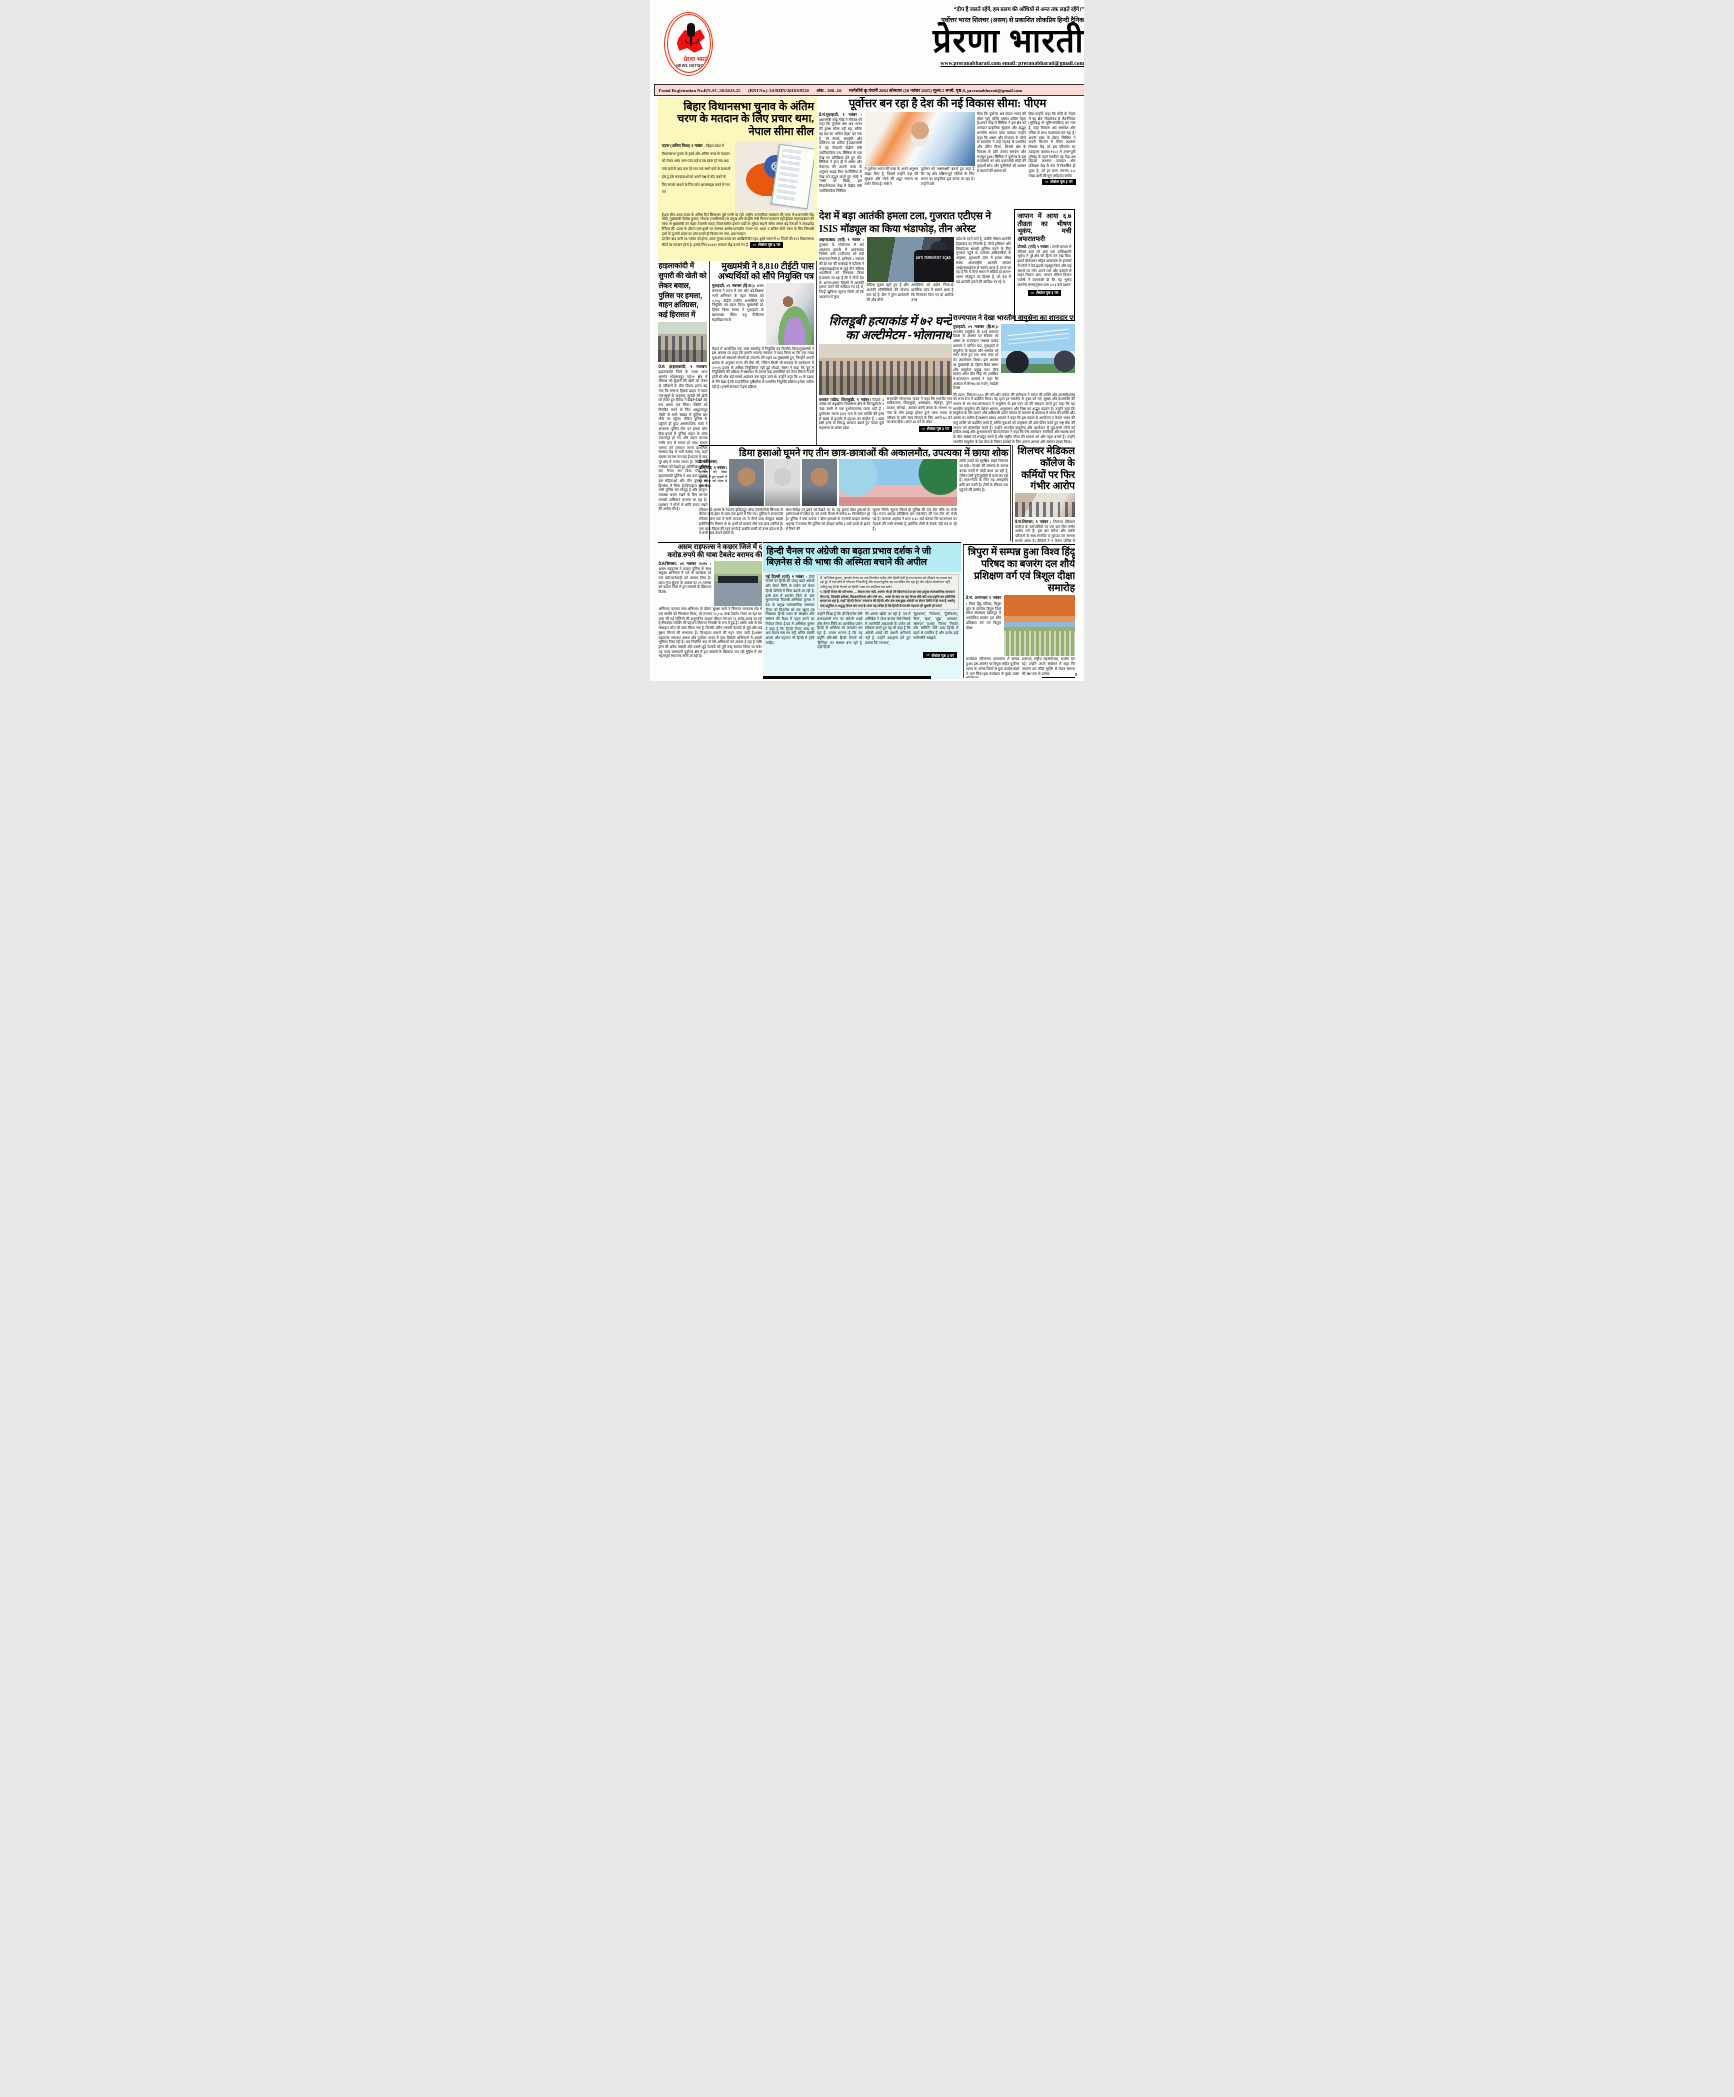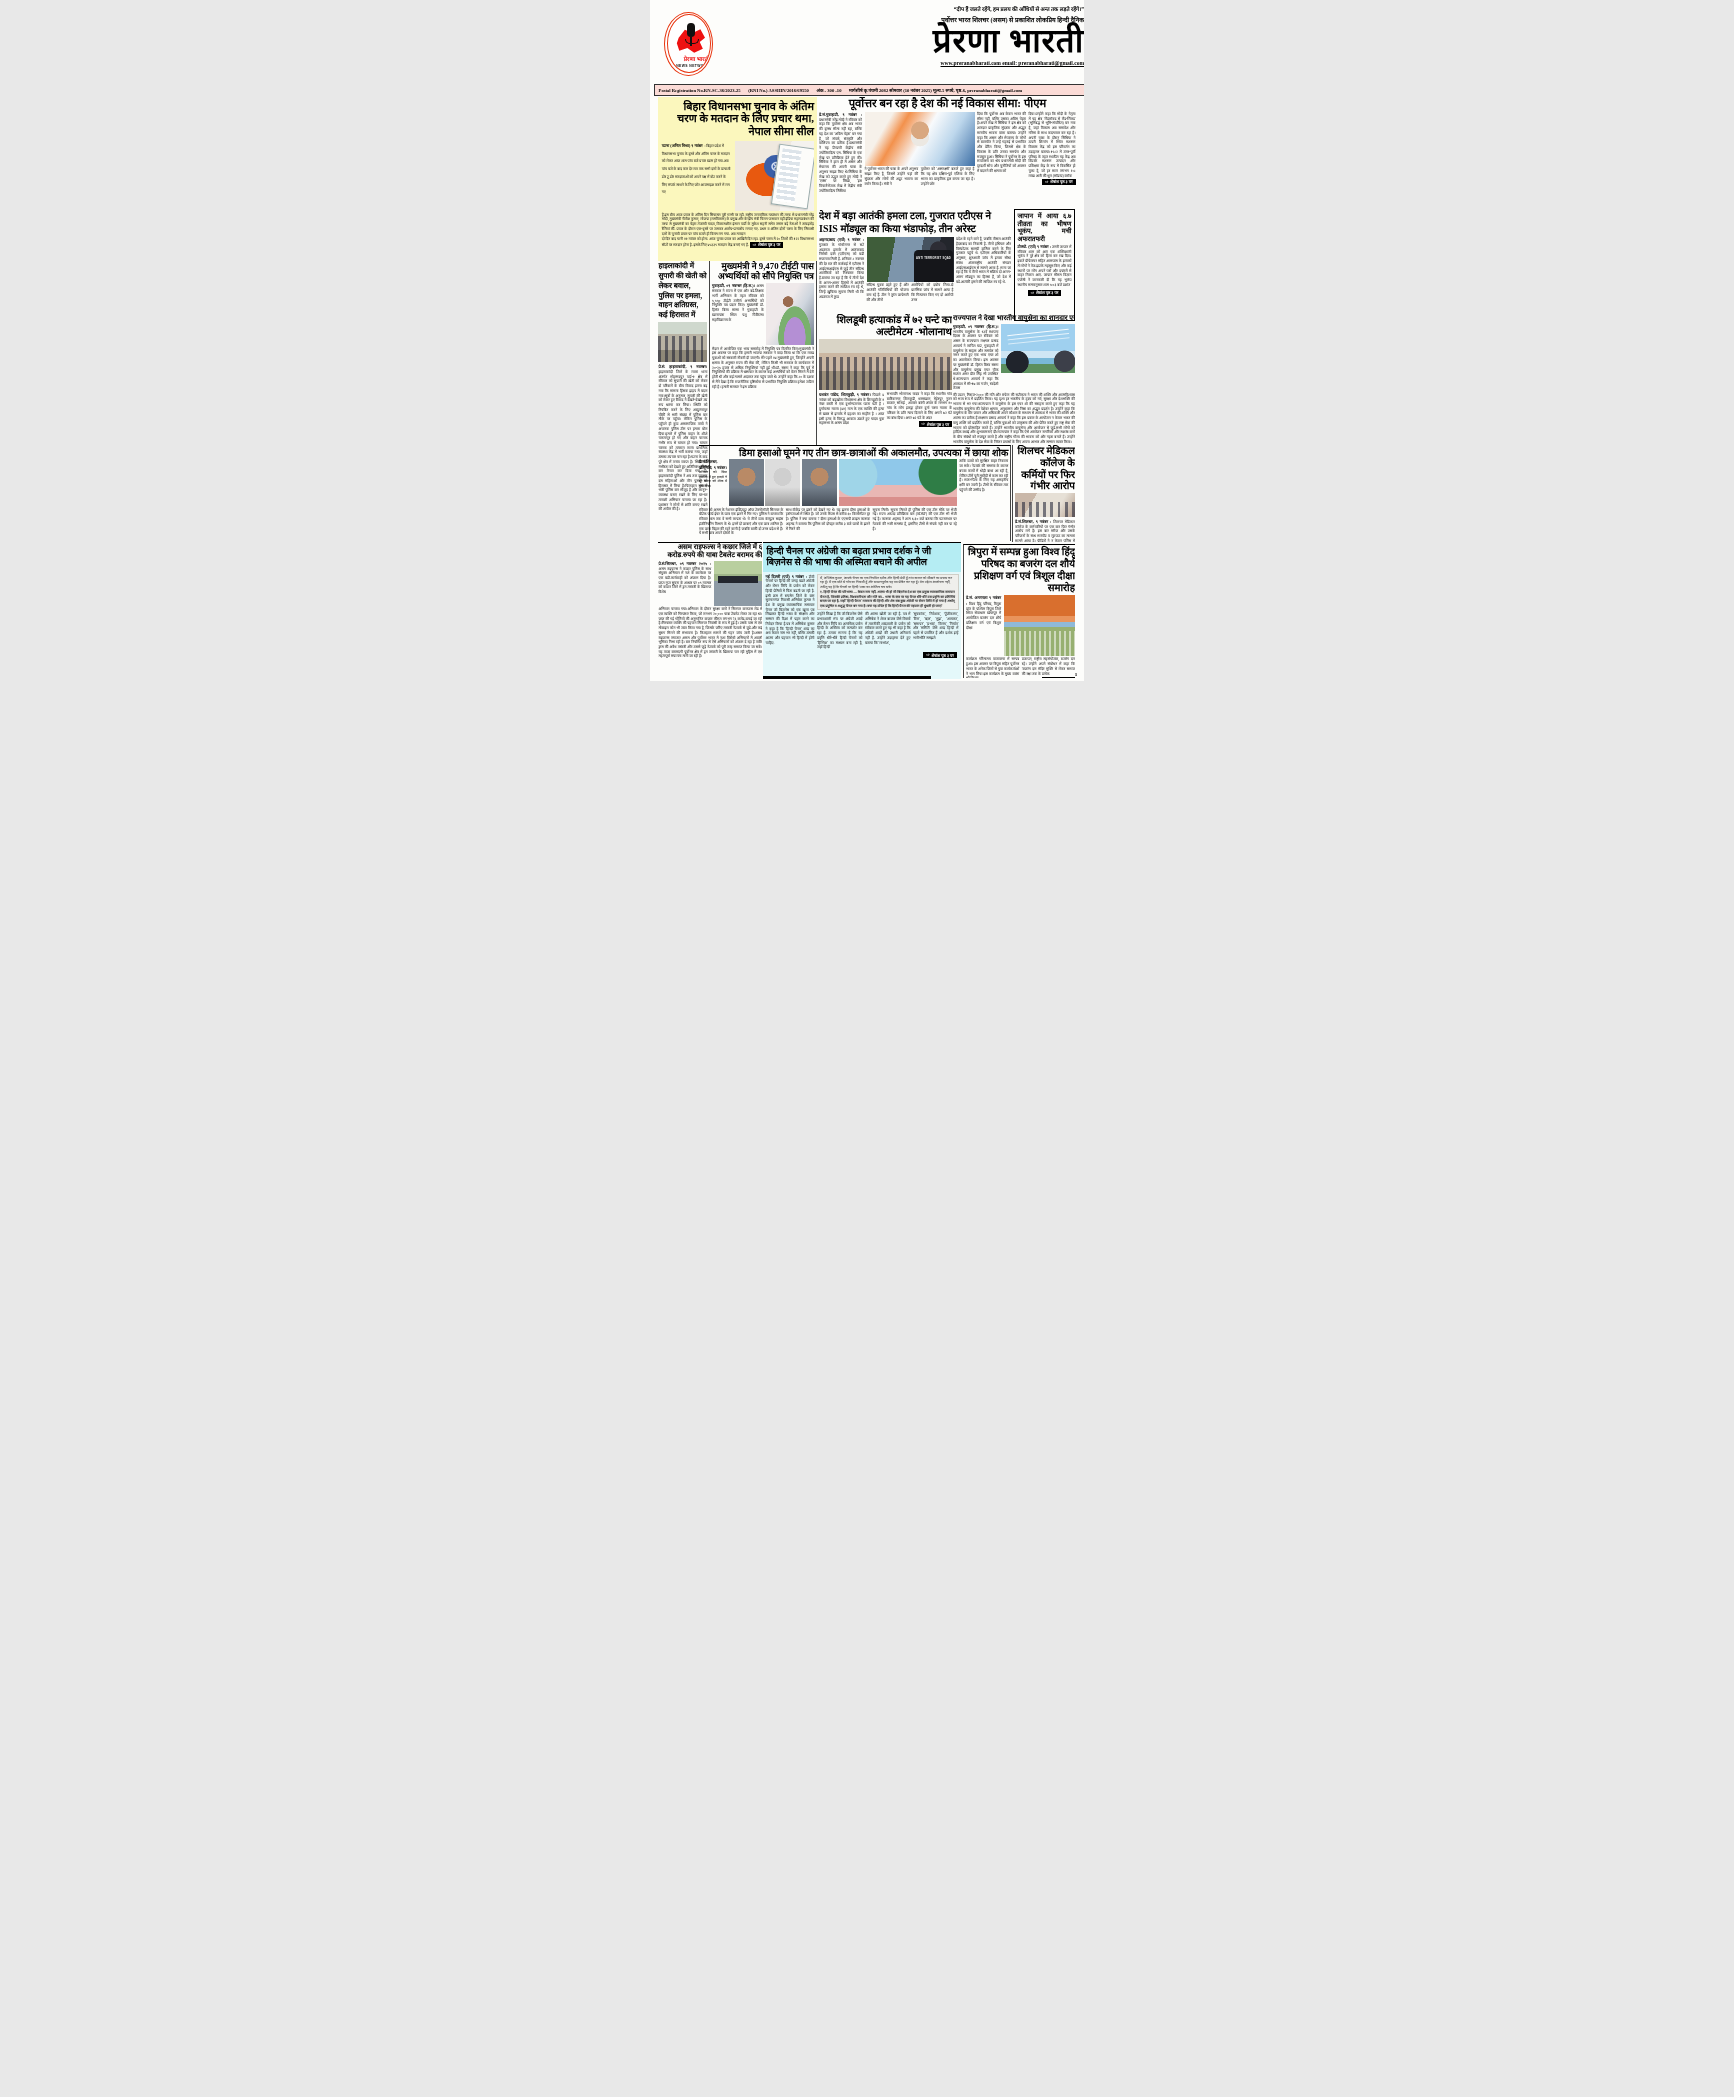--- a/index.html
+++ b/index.html
@@ -95,21 +95,21 @@
   #st-cm{left:60px;top:261px;width:107px;height:184px;border-right:0.4px solid #444;padding:0 2.1px;box-sizing:border-box;}
   #st-cm .hl{font-size:8.8px;}
   #st-cm .row{display:flex;gap:2.5px;margin-top:1.7px;}
   #st-cm .cA{width:52%;}
   #ph-cm{width:48%;height:62px;background:
       radial-gradient(circle at 46% 30%,#9a6b4f 0 10%,rgba(0,0,0,0) 11%),
       radial-gradient(ellipse at 60% 88%,#b48fd4 0 26%,#7ab06e 27% 40%,rgba(0,0,0,0) 41%),
       linear-gradient(120deg,#efe9ea 0 40%,#cfd6de 60%,#6b7788 100%);}
   
   #st-shil{left:169px;top:314px;width:133px;height:130px;}
-  #st-shil .hl{font-size:10px;}
+  #st-shil .hl{font-size:12px;font-style:italic;}
   #ph-shil{height:51px;margin:1.7px 0;background:linear-gradient(180deg,#d9d4c6 0 28%,#cbb7a2 28% 62%,#9c8f79 62% 100%);}
   #st-shil .cols{height:63px;}
   #st-shil .cont{float:right;margin-top:0.8px;}
   
   #st-air{left:303px;top:314px;width:122px;height:131px;}
   #st-air .hl{font-size:7px;white-space:nowrap;}
   #st-air .row{display:flex;gap:2.5px;margin-top:1.7px;}
   #st-air .cA{width:38%;}
   #ph-air{width:62%;height:49px;background:
       radial-gradient(circle at 22% 78%,#20242c 0 16%,rgba(0,0,0,0) 17%),
@@ -288,21 +288,21 @@
   <section class="story" id="st-haila">
     <div class="hl">हाइलाकांदी  में सुपारी की खेती को लेकर बवाल, पुलिस पर हमला, वाहन क्षतिग्रस्त, कई हिरासत में</div>
     <div class="photo crowd" id="ph-haila"></div>
     <div class="txt">
       <span class="by">प्रे.सं. हाइलाकांदी, ९ नवम्बर।</span>
       <span>हाइलाकांदी जिले के लाला थाना अंतर्गत मोहम्मदपुर पार्ट-१ क्षेत्र में रविवार को सुपारी की खेती को लेकर दो परिवारों के बीच विवाद इतना बढ़ गया कि मामला हिंसक झड़प में बदल गया।सूत्रों के अनुसार, सुपारी की खेती को लेकर हुए विवाद ने देखते-देखते उग्र रूप धारण कर लिया। स्थिति को नियंत्रित करने के लिए अब्दुल्लापुर चौकी से भारी संख्या में पुलिस बल मौके पर पहुँचा। लेकिन पुलिस के पहुँचते ही कुछ असामाजिक तत्वों ने अचानक पुलिस टीम पर हमला बोल दिया।हमले में पुलिस वाहन के शीशे चकनाचूर हो गए और वाहन चालक गंभीर रूप से घायल हो गया। घायल चालक को तत्काल लाला प्राथमिक स्वास्थ्य केंद्र में भर्ती कराया गया, जहाँ उसका उपचार चल रहा है।घटना के बाद पूरे क्षेत्र में तनाव व्याप्त है। स्थिति की गंभीरता को देखते हुए अतिरिक्त पुलिस बल तैनात कर दिया गया है। हाइलाकांदी पुलिस ने अब तक लगभग दस महिलाओं और तीन पुरुषों को हिरासत में लिया है।फिलहाल गाँव में भारी पुलिस बल मौजूद है और कानून-व्यवस्था बनाए रखने के लिए घर-घर तलाशी अभियान चलाया जा रहा है। प्रशासन ने लोगों से शांति बनाए रखने की अपील की है।</span>
     </div>
   </section>
 
   <section class="story" id="st-cm">
-    <div class="hl">मुख्यमंत्री ने 9,470 टीईटी पास अभ्यर्थियों को सौंपे नियुक्ति पत्र</div>
+    <div class="hl">मुख्यमंत्री ने 8,810 टीईटी पास अभ्यर्थियों को सौंपे नियुक्ति पत्र</div>
     <div class="row">
       <div class="cA txt">
         <span class="by">गुवाहाटी,  ०९  नवम्बर (हि.स.)।</span>
         <span>असम सरकार ने राज्य में एक और बडे.शिक्षक भर्ती अभियान के तहत रविवार को ५,५५० टीईटी उत्तीर्ण अभ्यर्थियों को नियुक्ति पत्र प्रदान किए। मुख्यमंत्री डॉ. हिमंत बिस्व सरमा ने गुवाहाटी के खानापारा स्थित पशु चिकित्सा महाविद्यालय के</span>
       </div>
       <div class="photo" id="ph-cm"></div>
     </div>
     <div class="txt" style="margin-top:1.3px">मैदान में आयोजित एक भव्य समारोह में नियुक्ति पत्र वितरित किए।मुख्यमंत्री ने इस अवसर पर कहा कि हमारी भाजपा सरकार ने वादा किया था कि एक लाख युवाओं को सरकारी नौकरी दी जाएगी। मेरे पहले १४ मुख्यमंत्री हुए, जिन्होंने अपनी क्षमता के अनुसार राज्य की सेवा की, लेकिन किसी भी सरकार के कार्यकाल में २०-२५ हजार से अधिक नियुक्तियां नहीं हुई थीं।डॉ. सरमा ने कहा कि पूर्व में नियुक्तियों की प्रक्रिया में भ्रष्टाचार के कारण कई अभ्यर्थियों को वेतन मिलने में देरी होती थी और कई मामले अदालत तक पहुंच जाते थे। उन्होंने कहा कि ८० के दशक से मैंने देखा है कि राजनीतिक दृष्टिकोण से प्रभावित नियुक्ति प्रक्रिया हमेशा जटिल रही है। हमारी सरकार ने इस प्रक्रिया</div>
   </section>
 

